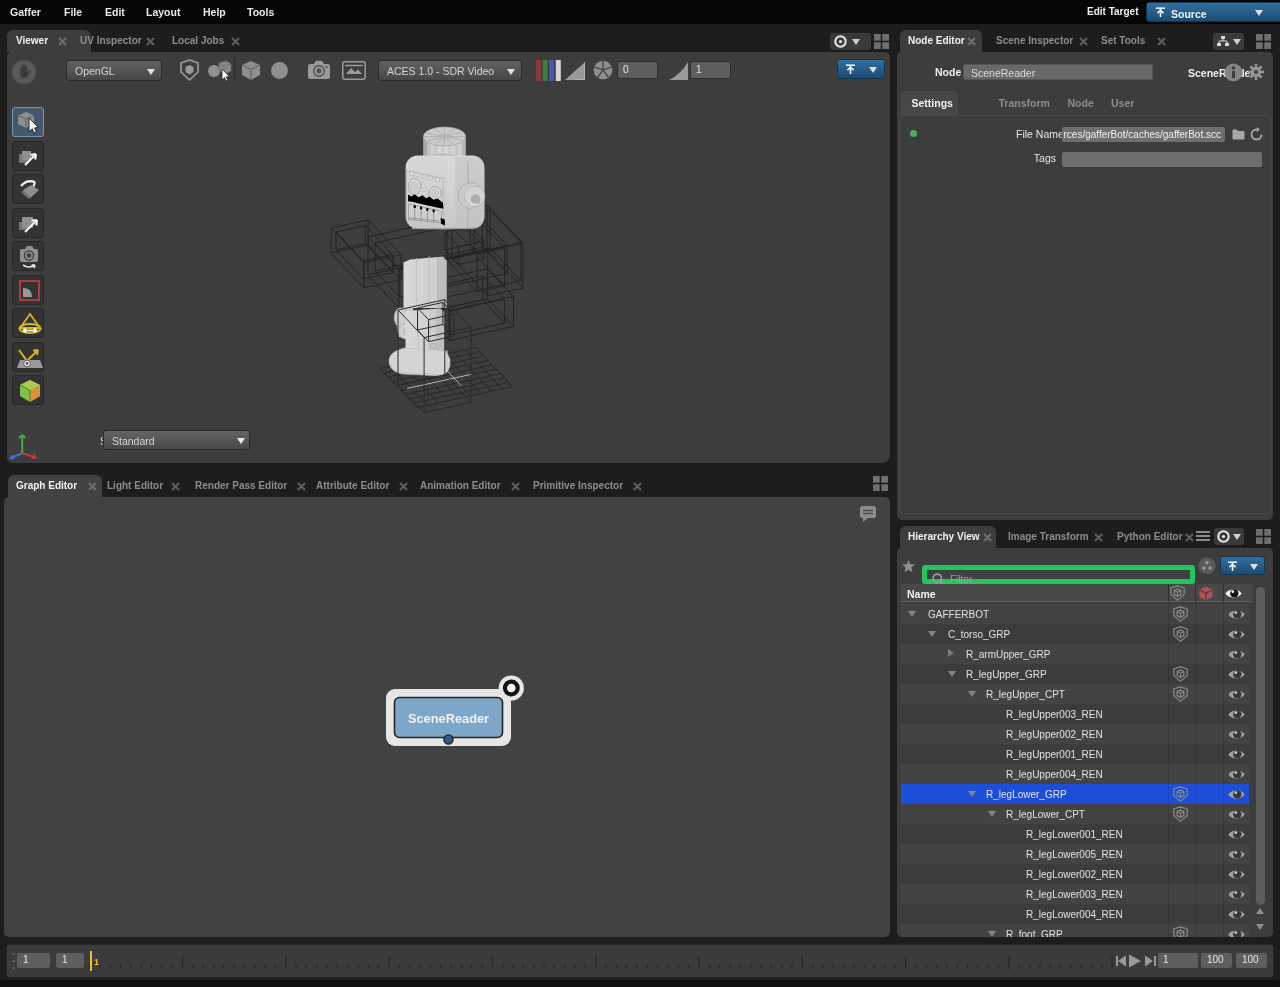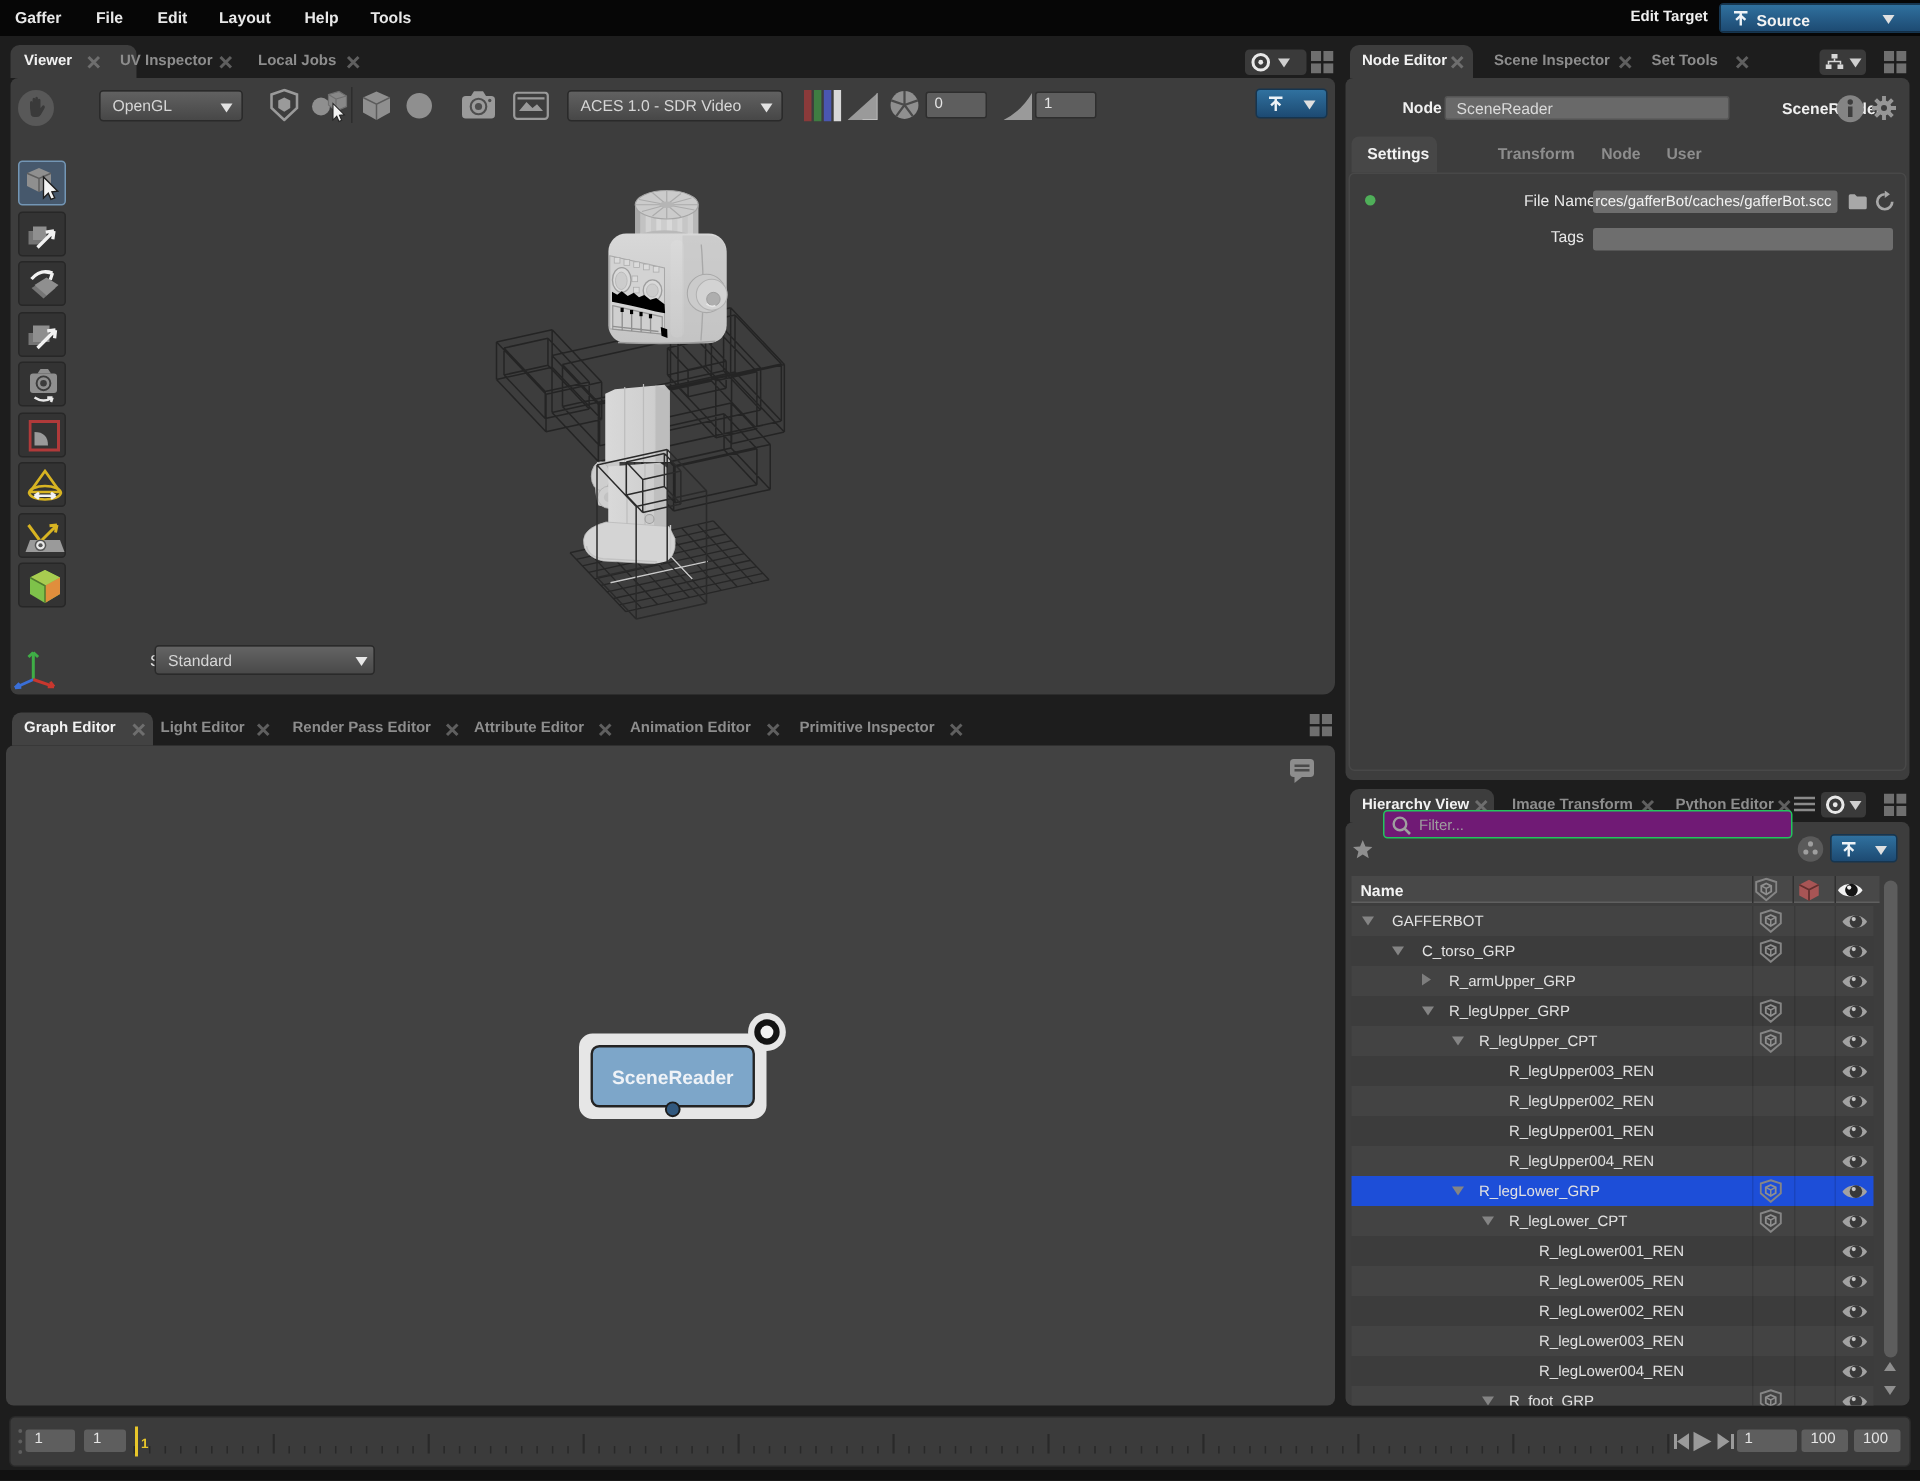--- a/index.html
+++ b/index.html
@@ -510,21 +510,21 @@
       <rect x="0" y="0" width="6.7" height="6.7" fill="#6f6f6f"></rect>
         <rect x="8.3" y="0" width="6.7" height="6.7" fill="#6f6f6f"></rect>
       <rect x="0" y="8.3" width="6.7" height="6.7" fill="#6f6f6f"></rect>
         <rect x="8.3" y="8.3" width="6.7" height="6.7" fill="#6f6f6f"></rect>
     </svg>
     <div id="hcontent" class="abs" style="left:0;top:0;width:383px;height:413px">
 
       <svg class="abs" style="left:5px;top:36px" width="13" height="13" viewBox="0 0 13 13">
         <path d="M6.5 0 L8.3 4.3 L13 4.6 L9.4 7.6 L10.5 12.2 L6.5 9.7 L2.5 12.2 L3.6 7.6 L0 4.6 L4.7 4.3 Z" fill="#8f8f8f"></path>
       </svg>
-      <div class="abs" style="left:25px;top:16px;width:273px;height:19px;background:#701a75;border:1px solid #22c55e;border-radius:3px">
+      <div class="abs" style="left:25px;top:41px;width:273px;height:19px;background:#404040;border:5px solid #22c55e;border-radius:3px">
         <svg class="abs" style="left:5px;top:3px" width="13" height="13" viewBox="0 0 13 13">
           <circle cx="5.3" cy="5.3" r="4.2" fill="none" stroke="#9f9f9f" stroke-width="1.6"></circle>
           <path d="M8.4 8.4 L12 12" stroke="#9f9f9f" stroke-width="1.8"></path>
         </svg>
         <span class="abs" style="left:23px;top:4px;font-size:10px;color:#9f9f9f">Filter...</span>
       </div>
       <svg class="abs" style="left:301px;top:32.5px" width="18" height="18" viewBox="0 0 18 18">
         <circle cx="9" cy="9" r="8.5" fill="#5a5a5a"></circle>
         <circle cx="9" cy="5.6" r="1.7" fill="#9f9f9f"></circle>
         <circle cx="5.9" cy="11" r="1.7" fill="#9f9f9f"></circle>

